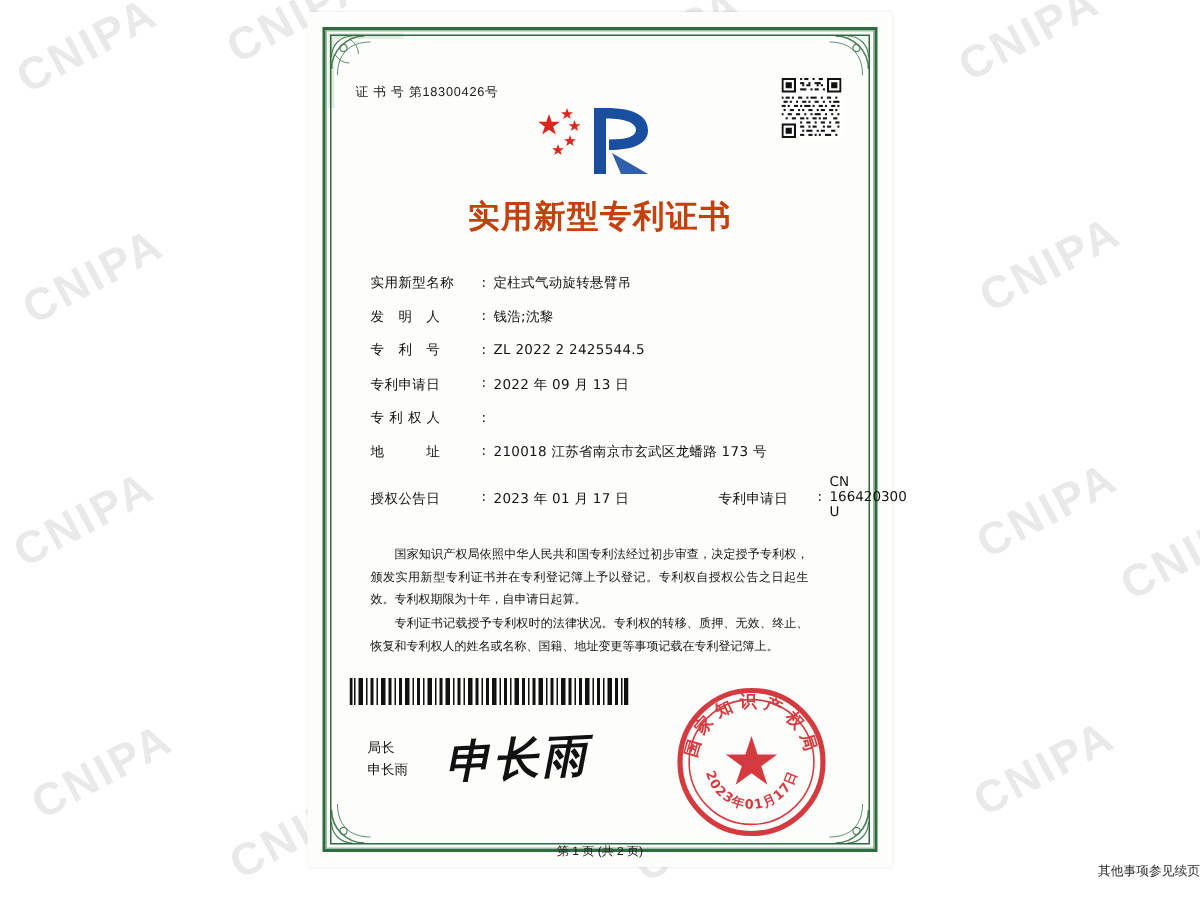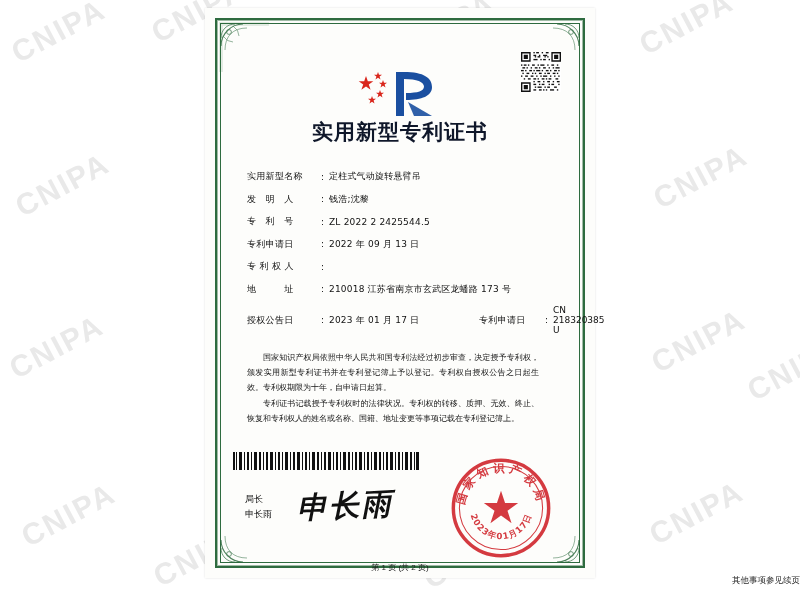--- a/index.html
+++ b/index.html
@@ -115,21 +115,21 @@
   }
   #emblem svg { display: block; }
 
   
   #title {
     margin-top: 62px;
     text-align: center;
     font-family: "DejaVu Sans", sans-serif;
     font-size: 21px;
     font-weight: bold;
-    color: #0f172a;
+    color: #c2410c;
     letter-spacing: 1px;
   }
 
   
   #fields {
     margin-top: 24px;
     padding-left: 14px;
     padding-right: 10px;
   }
   .field-row {
@@ -390,20 +390,21 @@
           <rect x="13" y="27" width="2" height="1"></rect>
         <rect x="16" y="27" width="1" height="1"></rect>
           <rect x="18" y="27" width="1" height="1"></rect>
         <rect x="21" y="27" width="3" height="1"></rect>
           <rect x="26" y="27" width="1" height="1"></rect>
       </g>
     </svg>
 
     <div id="content">
 
+      <div id="cert-no">证 书 号 第18300426号</div>
 
       <div id="emblem">
         <svg width="96" height="52" viewBox="0 0 96 52">
 
           <g fill="#d9261c">
             <polygon points="14,8 15.8,13.2 21.3,13.2 16.8,16.5 18.6,21.7 14,18.5 9.4,21.7 11.2,16.5 6.7,13.2 12.2,13.2"></polygon>
             <polygon points="26,4 27,6.8 30,6.8 27.6,8.6 28.5,11.4 26,9.7 23.5,11.4 24.4,8.6 22,6.8 25,6.8"></polygon>
             <polygon points="31,12 32,14.8 35,14.8 32.6,16.6 33.5,19.4 31,17.7 28.5,19.4 29.4,16.6 27,14.8 30,14.8"></polygon>
             <polygon points="28,22 29,24.8 32,24.8 29.6,26.6 30.5,29.4 28,27.7 25.5,29.4 26.4,26.6 24,24.8 27,24.8"></polygon>
             <polygon points="20,28 21,30.8 24,30.8 21.6,32.6 22.5,35.4 20,33.7 17.5,35.4 18.4,32.6 16,30.8 19,30.8"></polygon>
@@ -455,21 +456,21 @@
           <span class="field-colon">:</span>
           <span class="field-value">210018  江苏省南京市玄武区龙蟠路 173 号</span>
         </div>
 
         <div class="field-row dual">
           <span class="field-label">授权公告日</span>
           <span class="field-colon">:</span>
           <span class="field-value">2023 年 01 月 17 日</span>
           <span class="field-label2">专利申请日</span>
           <span class="field-colon">:</span>
-          <span class="field-value2">CN 218320385 U</span>
+          <span class="field-value2">CN 166420300 U</span>
         </div>
 
       </div>
 
       <div id="body-text">
         <p>国家知识产权局依照中华人民共和国专利法经过初步审查，决定授予专利权，颁发实用新型专利证书并在专利登记簿上予以登记。专利权自授权公告之日起生效。专利权期限为十年，自申请日起算。</p>
         <p>专利证书记载授予专利权时的法律状况。专利权的转移、质押、无效、终止、恢复和专利权人的姓名或名称、国籍、地址变更等事项记载在专利登记簿上。</p>
       </div>
 
     </div>

